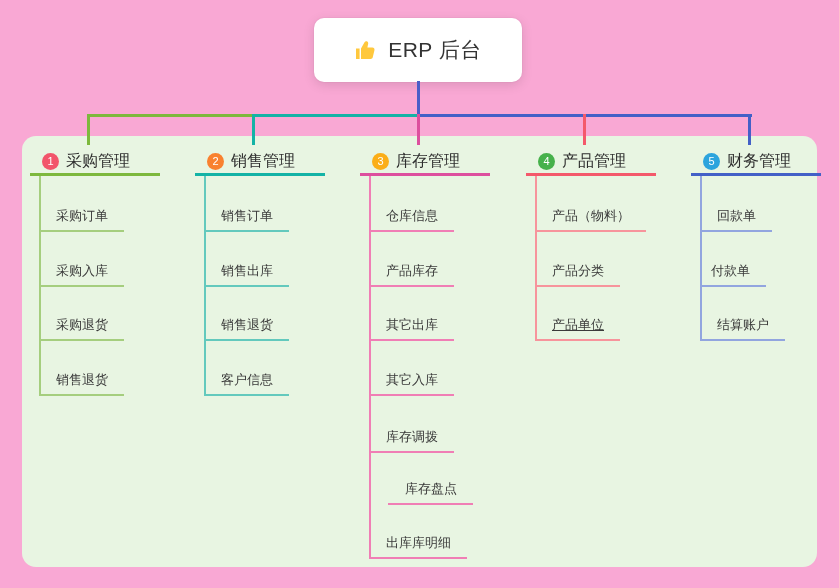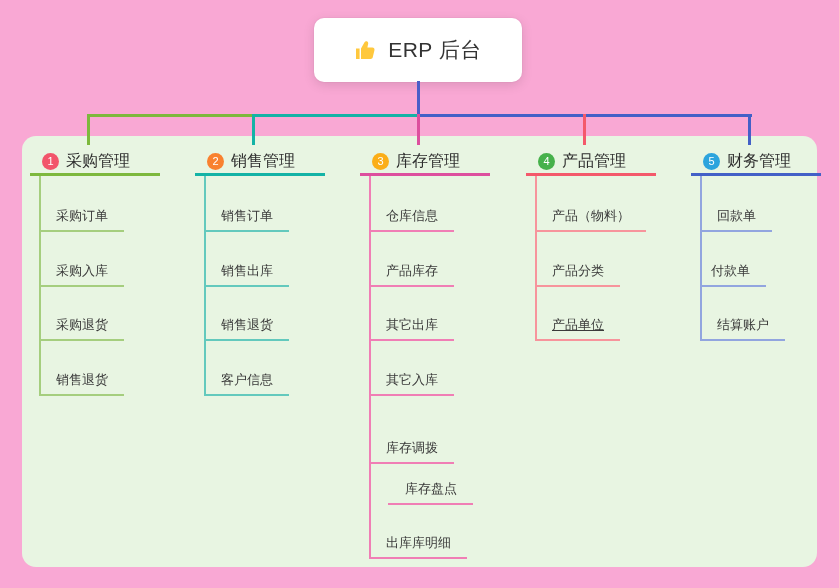--- a/index.html
+++ b/index.html
@@ -69,21 +69,21 @@
       <div class="sub-item" style="left: 204px; top: 371.5px; border-bottom-color: rgb(99, 201, 189);">客户信息</div>
       <div class="branch-header" style="left: 360px; border-bottom-color: rgb(221, 79, 158);">
         <span class="badge" style="background: rgb(251, 174, 23);">3</span>
         <span class="branch-label">库存管理</span>
       </div>
       <div class="branch-vline" style="left: 369px; top: 176px; height: 383px; background: rgb(240, 126, 181);"></div>
       <div class="sub-item" style="left: 369px; top: 208px; border-bottom-color: rgb(240, 126, 181);">仓库信息</div>
       <div class="sub-item" style="left: 369px; top: 262.5px; border-bottom-color: rgb(240, 126, 181);">产品库存</div>
       <div class="sub-item" style="left: 369px; top: 317px; border-bottom-color: rgb(240, 126, 181);">其它出库</div>
       <div class="sub-item" style="left: 369px; top: 371.5px; border-bottom-color: rgb(240, 126, 181);">其它入库</div>
-      <div class="sub-item" style="left: 369px; top: 440px; border-bottom-color: rgb(240, 126, 181);">库存调拨</div>
+      <div class="sub-item" style="left: 369px; top: 429px; border-bottom-color: rgb(240, 126, 181);">库存调拨</div>
       <div class="sub-item" style="left: 388px; top: 480.5px; border-bottom-color: rgb(240, 126, 181);">库存盘点</div>
       <div class="sub-item" style="left: 369px; top: 535px; border-bottom-color: rgb(240, 126, 181);">出库库明细</div>
       <div class="branch-header" style="left: 526px; border-bottom-color: rgb(244, 89, 107);">
         <span class="badge" style="background: rgb(70, 177, 75);">4</span>
         <span class="branch-label">产品管理</span>
       </div>
       <div class="branch-vline" style="left: 535px; top: 176px; height: 165px; background: rgb(247, 148, 156);"></div>
       <div class="sub-item" style="left: 535px; top: 208px; border-bottom-color: rgb(247, 148, 156);">产品（物料）</div>
       <div class="sub-item" style="left: 535px; top: 262.5px; border-bottom-color: rgb(247, 148, 156);">产品分类</div>
       <div class="sub-item" style="left: 535px; top: 317px; border-bottom-color: rgb(247, 148, 156); text-decoration: underline;">产品单位</div>

